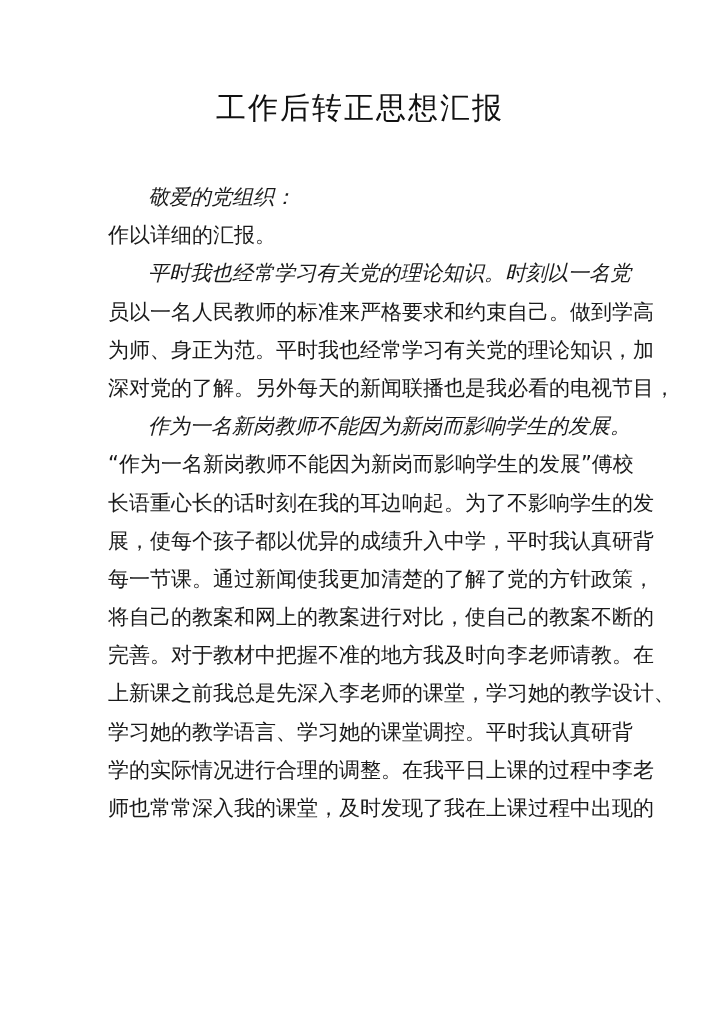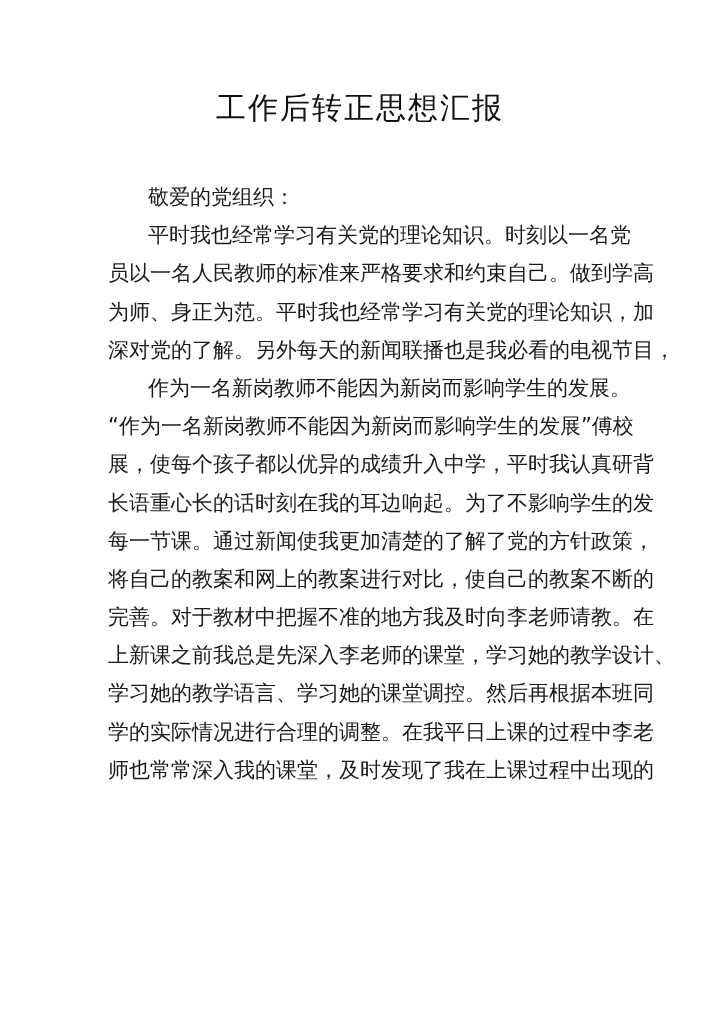--- a/index.html
+++ b/index.html
@@ -46,42 +46,44 @@
       height: 38.2px;
       line-height: 38.2px;
       font-size: 21px;
       white-space: nowrap;
       text-align: justify;
       text-align-last: justify;
       color: #1a1a1a;
     }
     .line.indent {
       padding-left: 40px;
+      font-style: italic;
     }
     .line.last {
       text-align-last: left;
     }
   </style>
 </head>
 <body>
 
 <div class="page">
   <div class="title">工作后转正思想汇报</div>
 
   <div class="body-text">
     <span class="line indent last">敬爱的党组织：</span>
+    <span class="line last">作以详细的汇报。</span>
     <span class="line indent">平时我也经常学习有关党的理论知识。时刻以一名党</span>
     <span class="line">员以一名人民教师的标准来严格要求和约束自己。做到学高</span>
     <span class="line">为师、身正为范。平时我也经常学习有关党的理论知识，加</span>
     <span class="line">深对党的了解。另外每天的新闻联播也是我必看的电视节目，</span>
     <span class="line indent">作为一名新岗教师不能因为新岗而影响学生的发展。</span>
     <span class="line">“作为一名新岗教师不能因为新岗而影响学生的发展”傅校</span>
+    <span class="line">长语重心长的话时刻在我的耳边响起。为了不影响学生的发</span>
     <span class="line">展，使每个孩子都以优异的成绩升入中学，平时我认真研背</span>
-    <span class="line">长语重心长的话时刻在我的耳边响起。为了不影响学生的发</span>
     <span class="line">每一节课。通过新闻使我更加清楚的了解了党的方针政策，</span>
     <span class="line">将自己的教案和网上的教案进行对比，使自己的教案不断的</span>
     <span class="line">完善。对于教材中把握不准的地方我及时向李老师请教。在</span>
     <span class="line">上新课之前我总是先深入李老师的课堂，学习她的教学设计、</span>
-    <span class="line">学习她的教学语言、学习她的课堂调控。然后再根据本班同</span>
+    <span class="line">学习她的教学语言、学习她的课堂调控。平时我认真研背</span>
     <span class="line">学的实际情况进行合理的调整。在我平日上课的过程中李老</span>
     <span class="line">师也常常深入我的课堂，及时发现了我在上课过程中出现的</span>
   </div>
 </div>
 
 </body></html>

